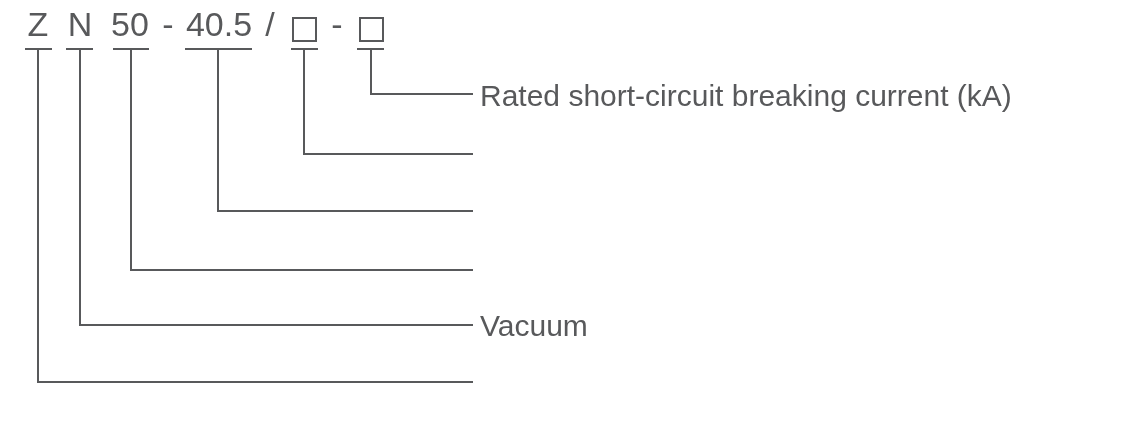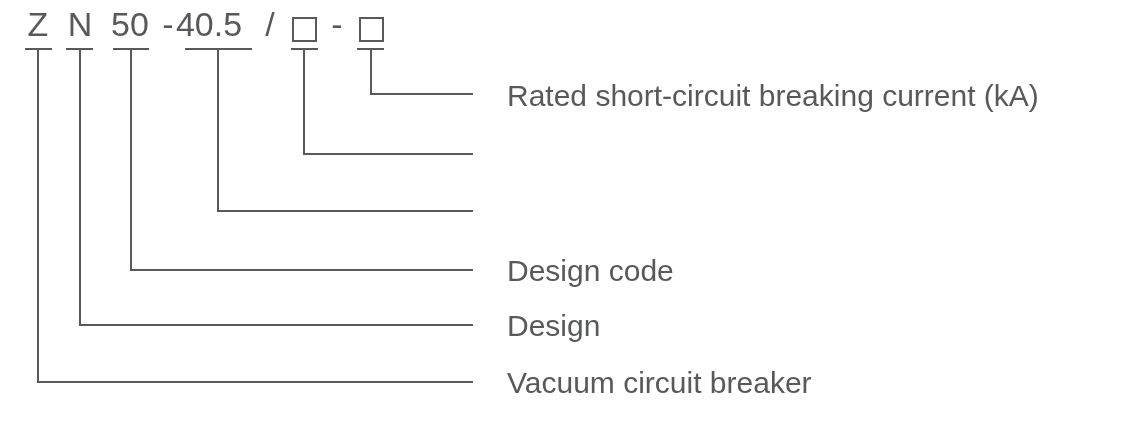--- a/index.html
+++ b/index.html
@@ -44,37 +44,37 @@
   .connectors {
     position: absolute;
     left: 0;
     top: 0;
     width: 1148px;
     height: 421px;
   }
   
   .label {
     position: absolute;
-    left: 507px;
+    left: 480px;
     font-size: 30px;
     line-height: 40px;
     white-space: nowrap;
     color: #58595b;
   }
 </style>
 </head>
 <body>
 
 <div class="diagram">
 
   <span class="seg" style="left:38px">Z</span>
   <span class="seg" style="left:80px">N</span>
   <span class="seg" style="left:130px">50</span>
   <span class="seg" style="left:168px">-</span>
-  <span class="seg" style="left:209px">40.5</span>
+  <span class="seg" style="left:219px">40.5</span>
   <span class="seg" style="left:270px">/</span>
   <div class="box" style="left:292px"></div>
   <span class="seg" style="left:337px">-</span>
   <div class="box" style="left:359px"></div>
 
   <div class="underline" style="left:25px;  width:27px"></div>
   <div class="underline" style="left:66px;  width:27px"></div>
   <div class="underline" style="left:113px; width:36px"></div>
   <div class="underline" style="left:185px; width:67px"></div>
   <div class="underline" style="left:291px; width:27px"></div>
@@ -83,17 +83,15 @@
   <svg class="connectors" viewBox="0 0 1148 421" xmlns="http://www.w3.org/2000/svg">
     <polyline points="371,50 371,94 473,94" fill="none" stroke="#58595b" stroke-width="2"></polyline>
     <polyline points="304,50 304,154 473,154" fill="none" stroke="#58595b" stroke-width="2"></polyline>
     <polyline points="218,50 218,211 473,211" fill="none" stroke="#58595b" stroke-width="2"></polyline>
     <polyline points="131,50 131,270 473,270" fill="none" stroke="#58595b" stroke-width="2"></polyline>
     <polyline points="80,50 80,325 473,325" fill="none" stroke="#58595b" stroke-width="2"></polyline>
     <polyline points="38,50 38,382 473,382" fill="none" stroke="#58595b" stroke-width="2"></polyline>
   </svg>
 
   <div class="label" style="top:76px">Rated short-circuit breaking current (kA)</div>
-  <div class="label" style="top:251px">Design code</div>
-  <div class="label" style="top:306px">Design</div>
-  <div class="label" style="top:363px">Vacuum circuit breaker</div>
+  <div class="label" style="top:306px">Vacuum</div>
 
 </div>
 
 </body></html>

